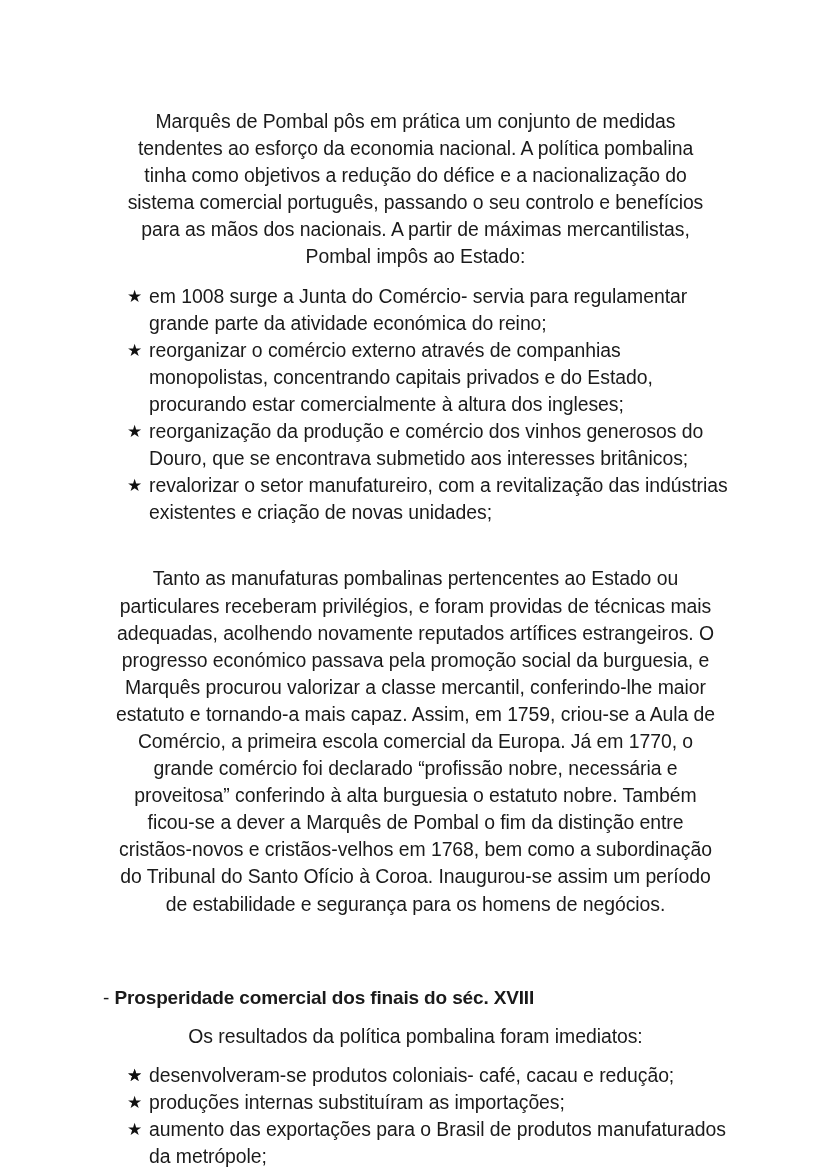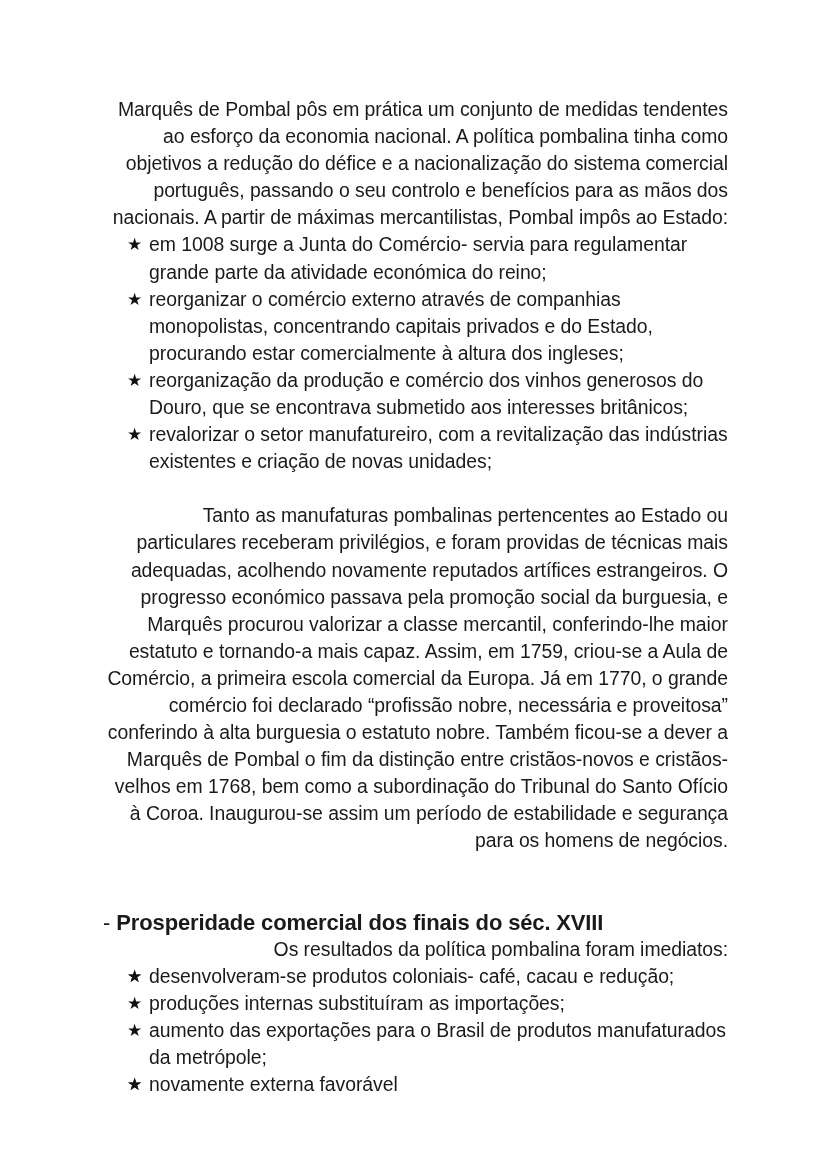--- a/index.html
+++ b/index.html
@@ -22,22 +22,22 @@
     box-sizing: border-box;
     padding: 96px 105px 0 103px;
   }
   .doc {
     font-size: 19.4px;
     line-height: 27.1px;
     letter-spacing: -0.05px;
     width: 625px;
   }
   p.para {
-    margin: 0;
-    text-align: right;
+    margin: 12px;
+    text-align: center;
   }
   ul.bullets {
     list-style: none;
     margin: 0;
     padding: 0;
   }
   ul.bullets > li {
     position: relative;
     padding-left: 46px;
     margin: 0;
@@ -47,21 +47,21 @@
     left: 24px;
     top: 0;
     font-size: 17px;
     line-height: 27.1px;
     color: #111111;
   }
   .spacer-sm { height: 27px; }
   .spacer-lg { height: 54px; }
   .heading {
     margin: 0;
-    font-size: 22px;
+    font-size: 19px;
     line-height: 27.1px;
     font-weight: 400;
   }
   .heading b {
     font-weight: 700;
     letter-spacing: -0.15px;
   }
 </style>
 </head>
 <body>

